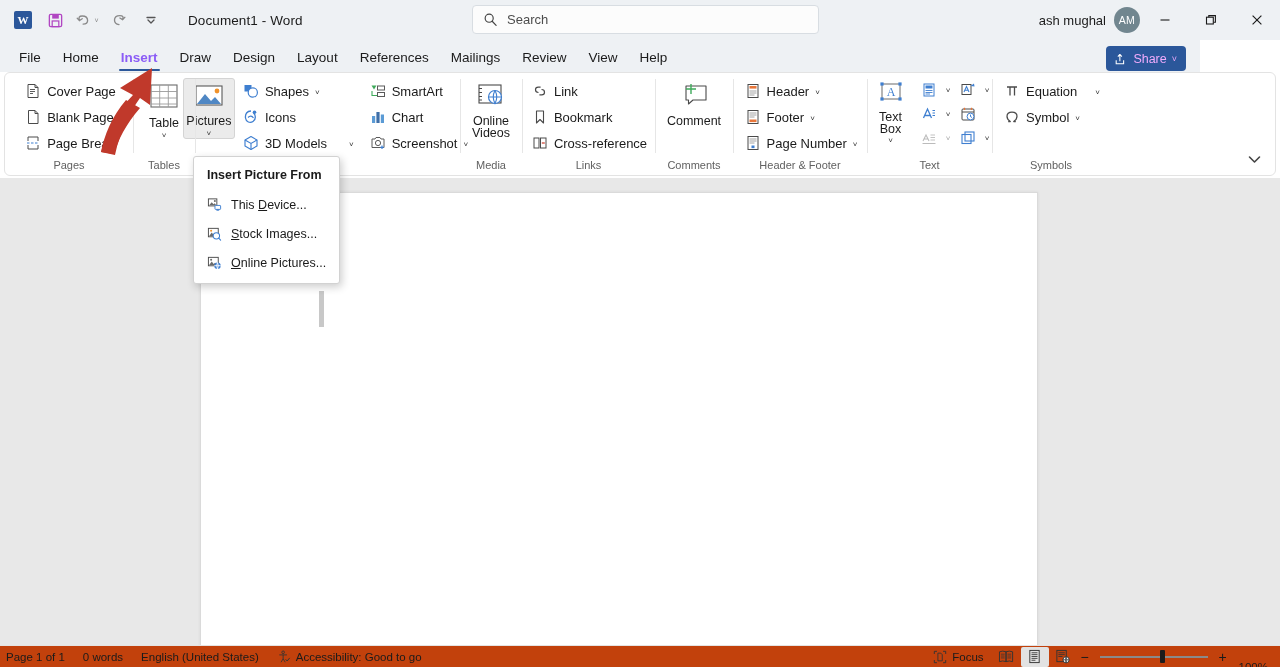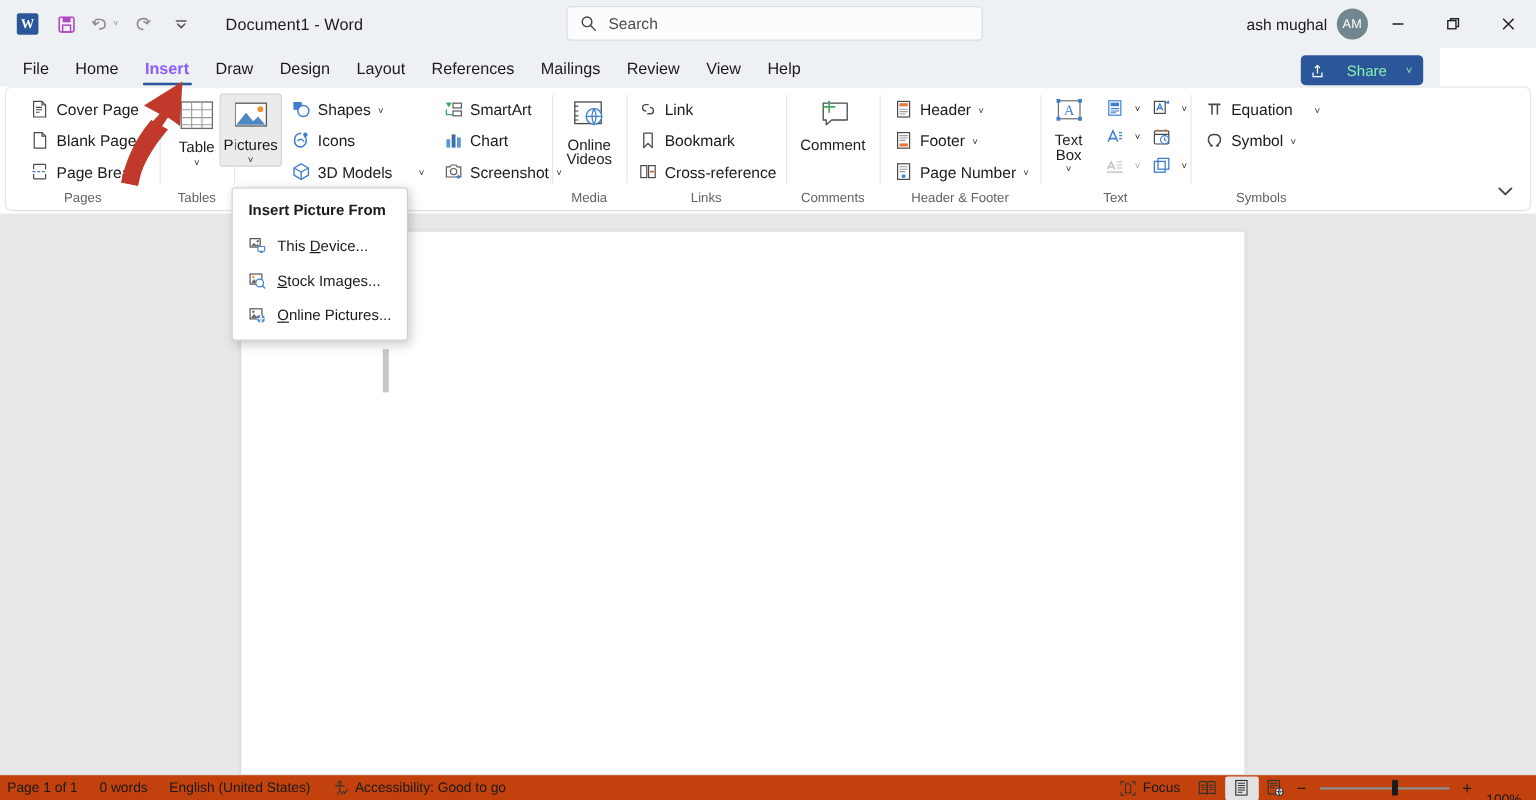--- a/index.html
+++ b/index.html
@@ -67,22 +67,22 @@
     position: relative; height: 30px; padding: 0 11px; display: flex; align-items: center;
     font-size: 13.5px; color: #1b1b1b; border-radius: 4px 4px 0 0;
   }
   .tab.active { font-weight: bold; color: #8b5cf6; }
   .tab.active::after {
     content: ""; position: absolute; left: 9px; right: 9px; bottom: 1px;
     height: 2.5px; background: #2b579a; border-radius: 2px;
   }
   .share-btn {
     position: absolute; right: 14px; top: 6px; height: 25px; padding: 0 9px 0 8px;
-    background: #2b579a; color: #86efac; border-radius: 4px;
-    display: flex; align-items: center; gap: 16px; font-size: 12.5px;
+    background: #2b579a; color: #f0abfc; border-radius: 4px;
+    display: flex; align-items: center; gap: 5px; font-size: 12.5px;
   }
 
   
   .ribbon {
     position: absolute; top: 72px; left: 4px; width: 1272px; height: 104px;
     background: #ffffff; border: 1px solid #e3e3e3; border-radius: 6px;
     display: flex; align-items: stretch;
   }
   .group { position: relative; display: flex; flex-direction: column; align-items: center; padding: 3px 5px 0; }
   .group + .group::before {

